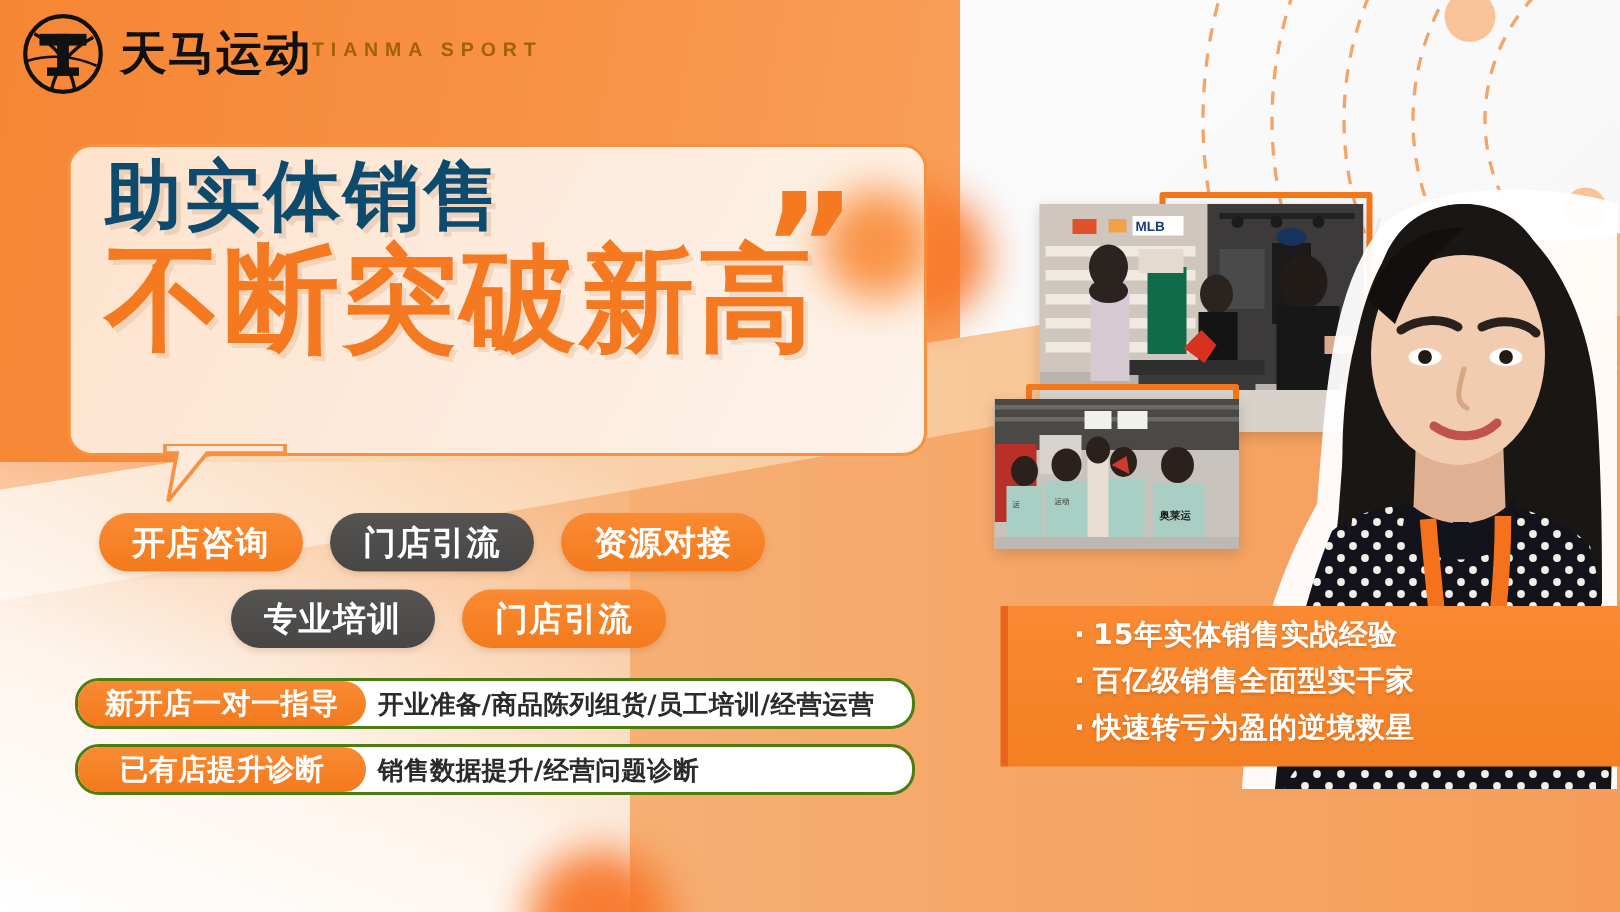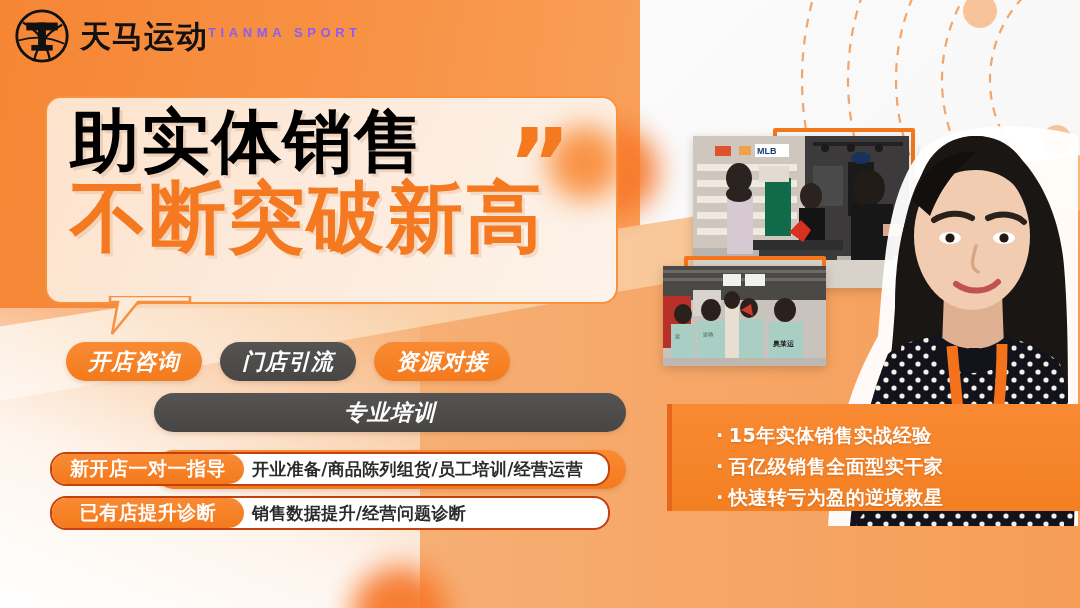--- a/index.html
+++ b/index.html
@@ -73,21 +73,21 @@
     display: flex; align-items: center; gap: 10px;
   }
   .logo-mark { width: 56px; height: 56px; flex: 0 0 auto; }
   .logo-text { display: flex; flex-direction: row; line-height: 1; }
   .logo-cn {
     font-size: 31px; font-weight: 700; color: #111;
     letter-spacing: 1px;
     font-family: "DejaVu Sans", "Liberation Sans", sans-serif;
   }
   .logo-en {
-    font-size: 13px; font-weight: 700; color: #8b5cf6;
+    font-size: 13px; font-weight: 700; color: #a16207;
     letter-spacing: 4.6px; margin-top: 5px;
     font-family: "Liberation Sans", sans-serif;
   }
 
   
   .head-card {
     position: absolute; left: 45px; top: 96px;
     width: 573px; height: 208px;
     background: linear-gradient(118deg,#fde3cc 0%, #fdeadb 45%, #fdf3ea 100%);
     border: 2px solid #f7913f;
@@ -100,57 +100,56 @@
   .headline {
     position: absolute; left: 70px; top: 108px;
     width: 540px;
     font-family: "DejaVu Sans", "Liberation Sans", sans-serif;
     font-weight: 700;
     letter-spacing: 2px;
     line-height: .96;
     white-space: nowrap;
   }
   .headline-1 {
-    font-size: 69px; color: #000000;
+    font-size: 51px; color: #0c4a6e;
     text-shadow: 3px 3px 0 rgba(160,110,70,.18);
   }
   .headline-2 {
     font-size: 77px; color: #f47920; margin-top: 7px;
     text-shadow: 3px 3px 0 rgba(200,110,40,.16);
   }
   .quote-mark {
     position: absolute; left: 508px; top: 116px;
     font-size: 96px; line-height: 1; color: #f47920;
     font-family: "DejaVu Sans", sans-serif; font-weight: 700;
   }
 
   
   .pill-rows { position: absolute; left: 66px; top: 342px; width: 560px; }
   .pill-row { display: flex; gap: 18px; margin-bottom: 12px; }
-  .pill-row.row2 { padding-left: 88px; flex-direction: column; }
+  .pill-row.row2 { padding-left: 88px; }
   .pill {
     height: 39px; padding: 0 22px;
     border-radius: 20px;
     display: flex; align-items: center; justify-content: center;
     font-family: "DejaVu Sans", "Liberation Sans", sans-serif;
     font-size: 22px; font-weight: 700; color: #fff;
     letter-spacing: 1px;
     box-shadow: 0 2px 4px rgba(120,80,40,.18);
-    font-style: italic;
   }
   .pill.orange { background: linear-gradient(180deg,#f98b34 0%, #f47a1c 100%); }
   .pill.dark   { background: linear-gradient(180deg,#555452 0%, #474644 100%); }
 
   
   .bars { position: absolute; left: 50px; top: 452px; width: 560px; }
   .bar {
     position: relative;
     height: 34px; margin-bottom: 10px;
     background: #ffffff;
-    border: 2px solid #c2410c;
+    border: 2px solid #4d7c0f;
     border-radius: 16px;
     display: flex; align-items: stretch;
     overflow: hidden;
   }
   .bar-tag {
     flex: 0 0 auto; min-width: 192px;
     background: linear-gradient(180deg,#f98b34 0%, #f4791c 100%);
     color: #fff;
     display: flex; align-items: center; justify-content: center;
     font-family: "DejaVu Sans", "Liberation Sans", sans-serif;
@@ -186,21 +185,21 @@
 
   
   .person { position: absolute; left: 826px; top: 96px; width: 254px; height: 430px; }
 
   
   .bullets {
     position: absolute; left: 667px; top: 404px;
     width: 413px; height: 107px;
     background: linear-gradient(180deg,#f98a33 0%, #f37f22 100%);
     border-left: 5px solid #e8661a;
-    padding: 22px 0 0 44px;
+    padding: 10px 0 0 44px;
   }
   .bullet {
     font-family: "DejaVu Sans", "Liberation Sans", sans-serif;
     font-size: 19px; font-weight: 700; color: #ffffff;
     letter-spacing: .5px; line-height: 1;
     margin-bottom: 12px;
     text-shadow: 0 1px 2px rgba(150,70,10,.35);
   }
   .bullet::before { content: "·"; margin-right: 5px; }
 </style>

